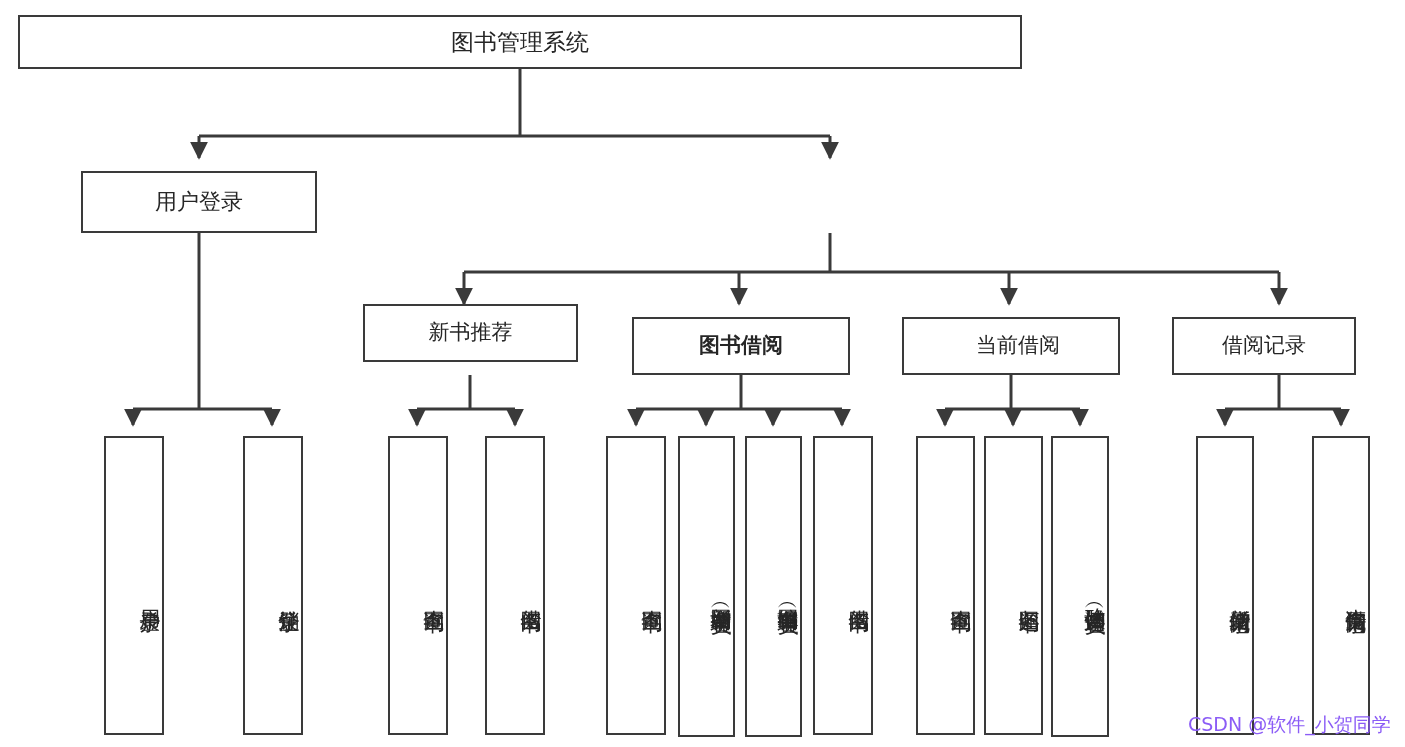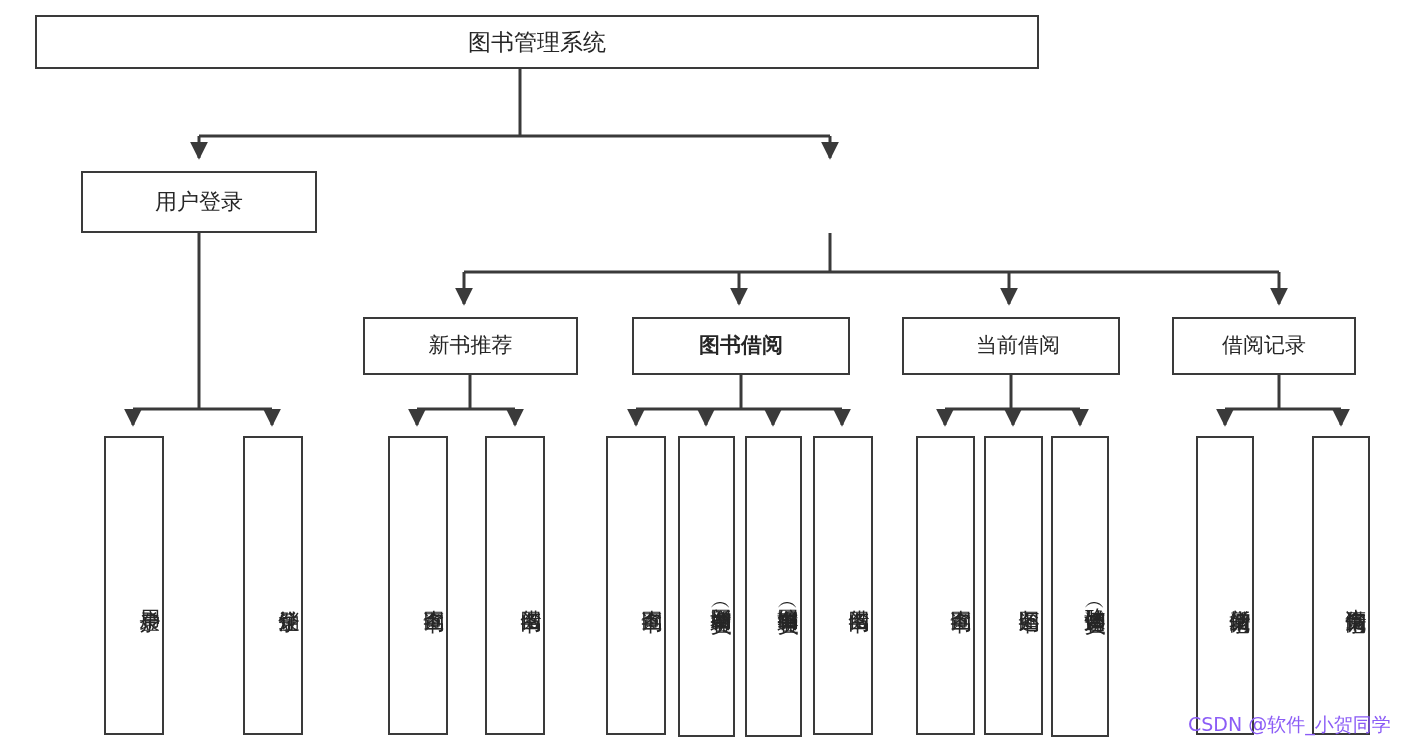--- a/index.html
+++ b/index.html
@@ -118,29 +118,29 @@
       <path d="M 1013 409 L 1013 425" marker-end="url(#arrow)"></path>
       <path d="M 1080 409 L 1080 425" marker-end="url(#arrow)"></path>
 
       <path d="M 1279 375 L 1279 409"></path>
       <path d="M 1225 409 L 1341 409"></path>
       <path d="M 1225 409 L 1225 425" marker-end="url(#arrow)"></path>
       <path d="M 1341 409 L 1341 425" marker-end="url(#arrow)"></path>
     </g>
   </svg>
 
-  <div class="node root" id="node-root" style="left: 18px; top: 15px; width: 1004px; height: 54px; margin-left: 17px;">
+  <div class="node root" id="node-root" style="left: 18px; top: 15px; width: 1004px; height: 54px;">
     <span>图书管理系统</span>
   </div>
 
   <div class="node lvl2" id="node-l2-0" style="left: 81px; top: 171px; width: 236px; height: 62px;">
     <span>用户登录</span>
   </div>
 
-  <div class="node lvl3" id="node-l3-0" style="left: 363px; top: 317px; width: 215px; height: 58px;">
+  <div class="node lvl3" id="node-l3-0" style="left: 363px; top: 304px; width: 215px; height: 58px;">
     <span>新书推荐</span>
   </div>
   <div class="node lvl3" id="node-l3-1" style="left: 632px; top: 317px; width: 218px; height: 58px; font-weight: bold;">
     <span>图书借阅</span>
   </div>
   <div class="node lvl3" id="node-l3-2" style="left: 902px; top: 317px; width: 218px; height: 58px; padding-left: 14px;">
     <span>当前借阅</span>
   </div>
   <div class="node lvl3" id="node-l3-3" style="left: 1172px; top: 317px; width: 184px; height: 58px;">
     <span>借阅记录</span>

